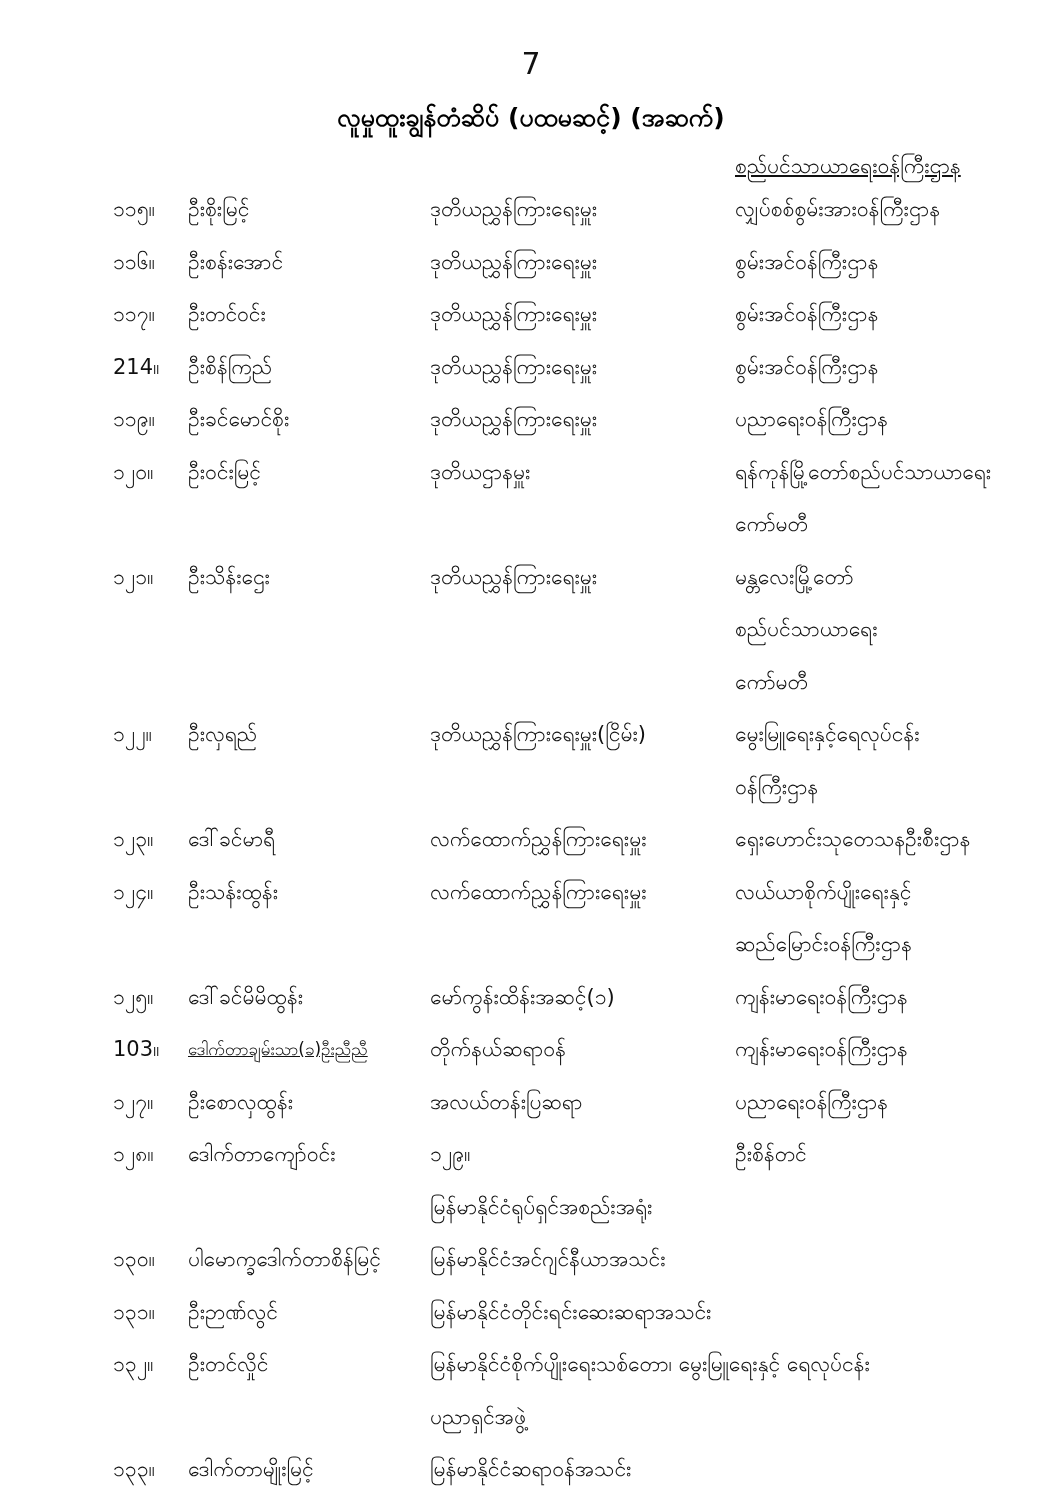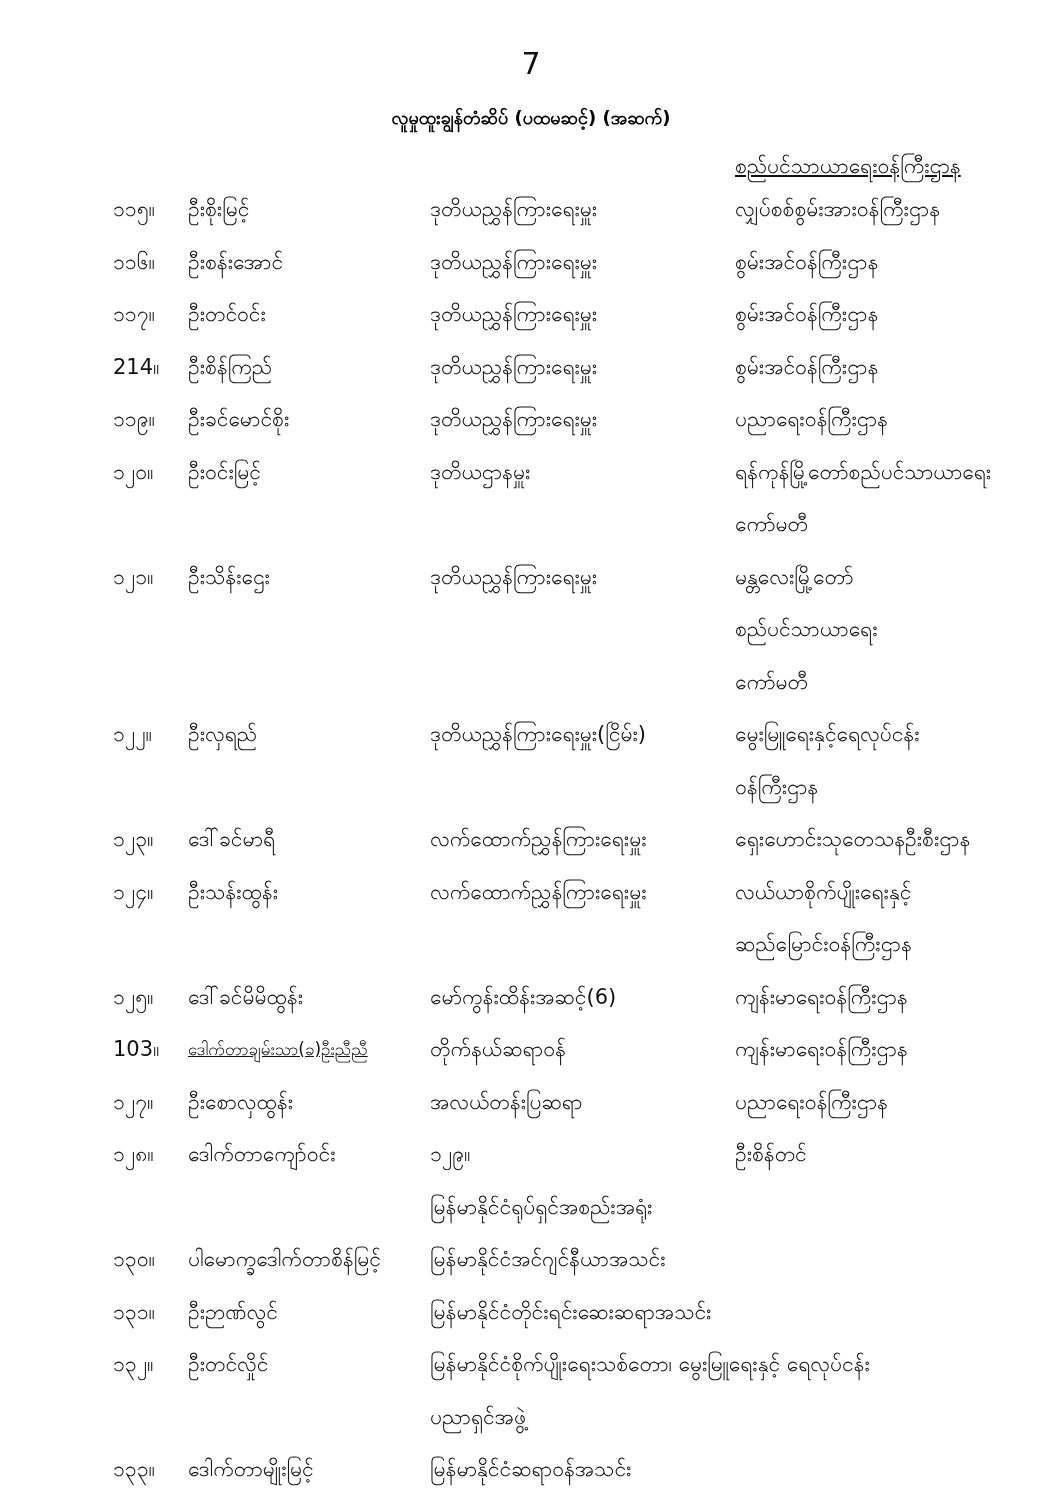--- a/index.html
+++ b/index.html
@@ -19,21 +19,21 @@
     text-align: center;
     font-size: 30px;
     line-height: 36px;
     color: #111111;
   }
   .doc-title {
     position: absolute;
     top: 101px; left: 0; right: 0;
     text-align: center;
     font-weight: bold;
-    font-size: 18px;
+    font-size: 25px;
     line-height: 34px;
     color: #000000;
   }
   .carryover {
     position: absolute;
     top: 146px; left: 735px;
     font-size: 21px;
     line-height: 40px;
     white-space: pre-line;
     text-decoration: underline;
@@ -112,21 +112,21 @@
   <div class="cell dept">ရှေးဟောင်းသုတေသနဦးစီးဌာန</div>
 
   <div class="cell num">၁၂၄။</div>
   <div class="cell name">ဦးသန်းထွန်း</div>
   <div class="cell pos">လက်ထောက်ညွှန်ကြားရေးမှူး</div>
   <div class="cell dept">လယ်ယာစိုက်ပျိုးရေးနှင့်
 ဆည်မြောင်းဝန်ကြီးဌာန</div>
 
   <div class="cell num">၁၂၅။</div>
   <div class="cell name">ဒေါ်ခင်မိမိထွန်း</div>
-  <div class="cell pos">မော်ကွန်းထိန်းအဆင့်(6)</div>
+  <div class="cell pos">မော်ကွန်းထိန်းအဆင့်(၁)</div>
   <div class="cell dept">ကျန်းမာရေးဝန်ကြီးဌာန</div>
 
   <div class="cell num">103။</div>
   <div class="cell name small">ဒေါက်တာချမ်းသာ(ခ)ဦးညီညီ</div>
   <div class="cell pos">တိုက်နယ်ဆရာဝန်</div>
   <div class="cell dept">ကျန်းမာရေးဝန်ကြီးဌာန</div>
 
   <div class="cell num">၁၂၇။</div>
   <div class="cell name">ဦးစောလှထွန်း</div>
   <div class="cell pos">အလယ်တန်းပြဆရာ</div>

